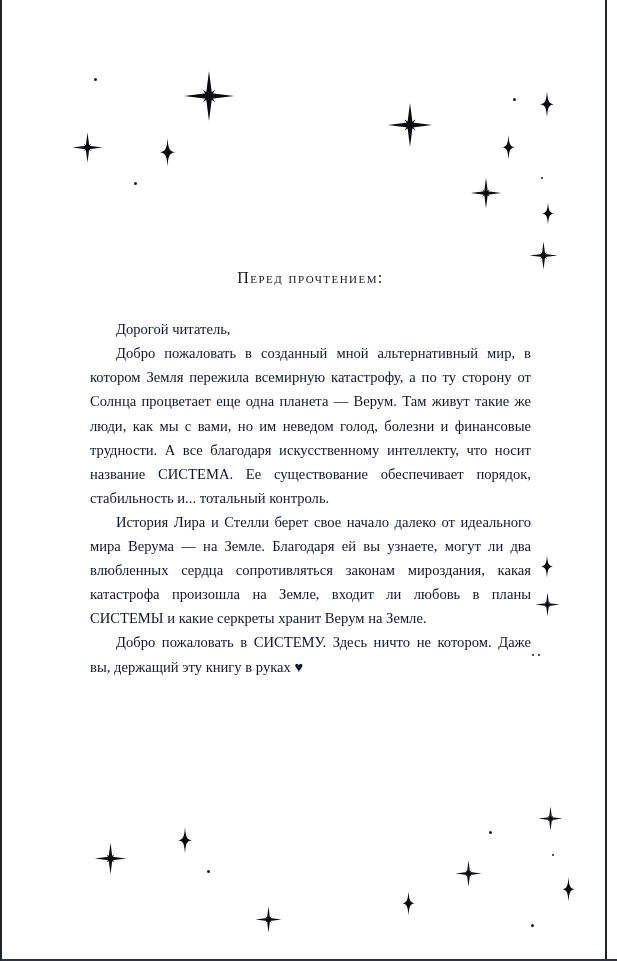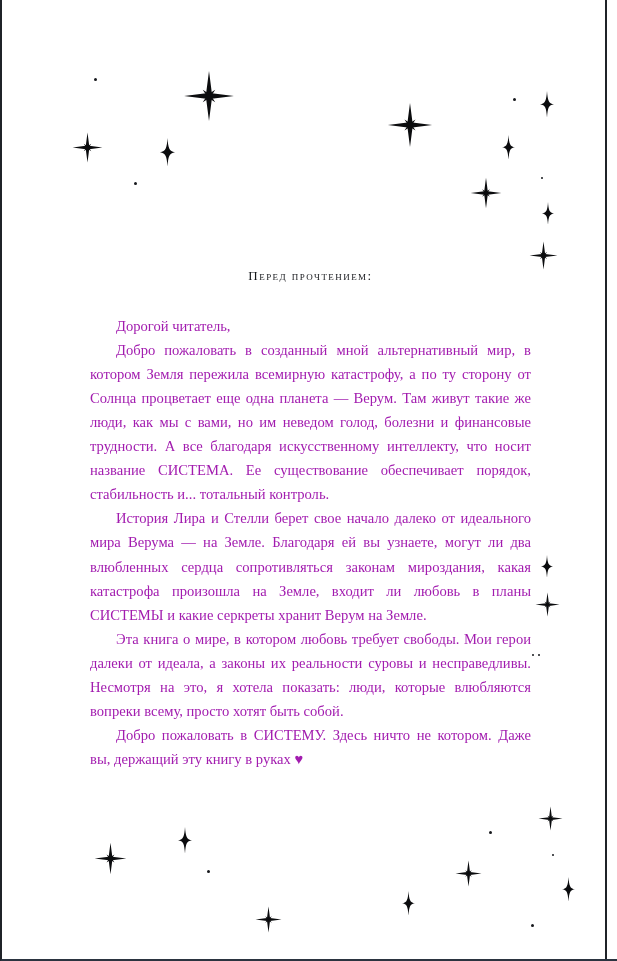--- a/index.html
+++ b/index.html
@@ -61,37 +61,37 @@
     left: 88px;
     top: 268px;
     width: 441px;
   }
 
   h1#heading {
     margin: 0 0 30px 0;
     padding: 0;
     text-align: center;
     font-family: "Liberation Serif", "DejaVu Serif", serif;
-    font-size: 13px;
+    font-size: 16px;
     font-weight: 400;
     font-variant: small-caps;
     letter-spacing: 1.45px;
     color: #15171b;
     line-height: 1.2;
   }
 
   p.para {
     margin: 0;
     padding: 0;
     text-align: justify;
     text-justify: inter-word;
     text-indent: 26px;
     font-size: 14.6px;
     line-height: 24.1px;
-    color: #a21caf;
+    color: #0f172a;
     hyphens: manual;
     -webkit-hyphens: manual;
   }
 </style>
 </head>
 <body>
 
 <div id="page">
 
   <div id="page-edge-right"></div>
@@ -212,19 +212,18 @@
   <div id="content">
 
     <h1 id="heading">Перед прочтением:</h1>
 
     <p class="para">Дорогой читатель,</p>
 
     <p class="para">Добро пожаловать в созданный мной альтернативный мир, в котором Земля пережила всемирную катастрофу, а по ту сторону от Солнца процветает еще одна планета — Верум. Там живут такие же люди, как мы с вами, но им неведом голод, болезни и финансовые трудности. А все благодаря искусственному интеллекту, что носит название СИСТЕМА. Ее существование обеспечивает порядок, стабильность и... тотальный контроль.</p>
 
     <p class="para">История Лира и Стелли берет свое начало далеко от идеального мира Верума — на Земле. Благодаря ей вы узнаете, могут ли два влюбленных сердца сопротивляться законам мироздания, какая катастрофа произошла на Земле, входит ли любовь в планы СИСТЕМЫ и какие серкреты хранит Верум на Земле.</p>
 
-    <p class="para">Эта книга о мире, в котором любовь требует свободы. Мои герои далеки от идеала, а законы их реальности суровы и несправедливы. Несмотря на это, я хотела показать: люди, которые влюбляются вопреки всему, просто хотят быть собой.</p>
 
 
     <p class="para">Добро пожаловать в СИСТЕМУ. Здесь ничто не котором. Даже вы, держащий эту книгу в руках ♥</p>
 
   </div>
 </div>
 
 </body></html>

